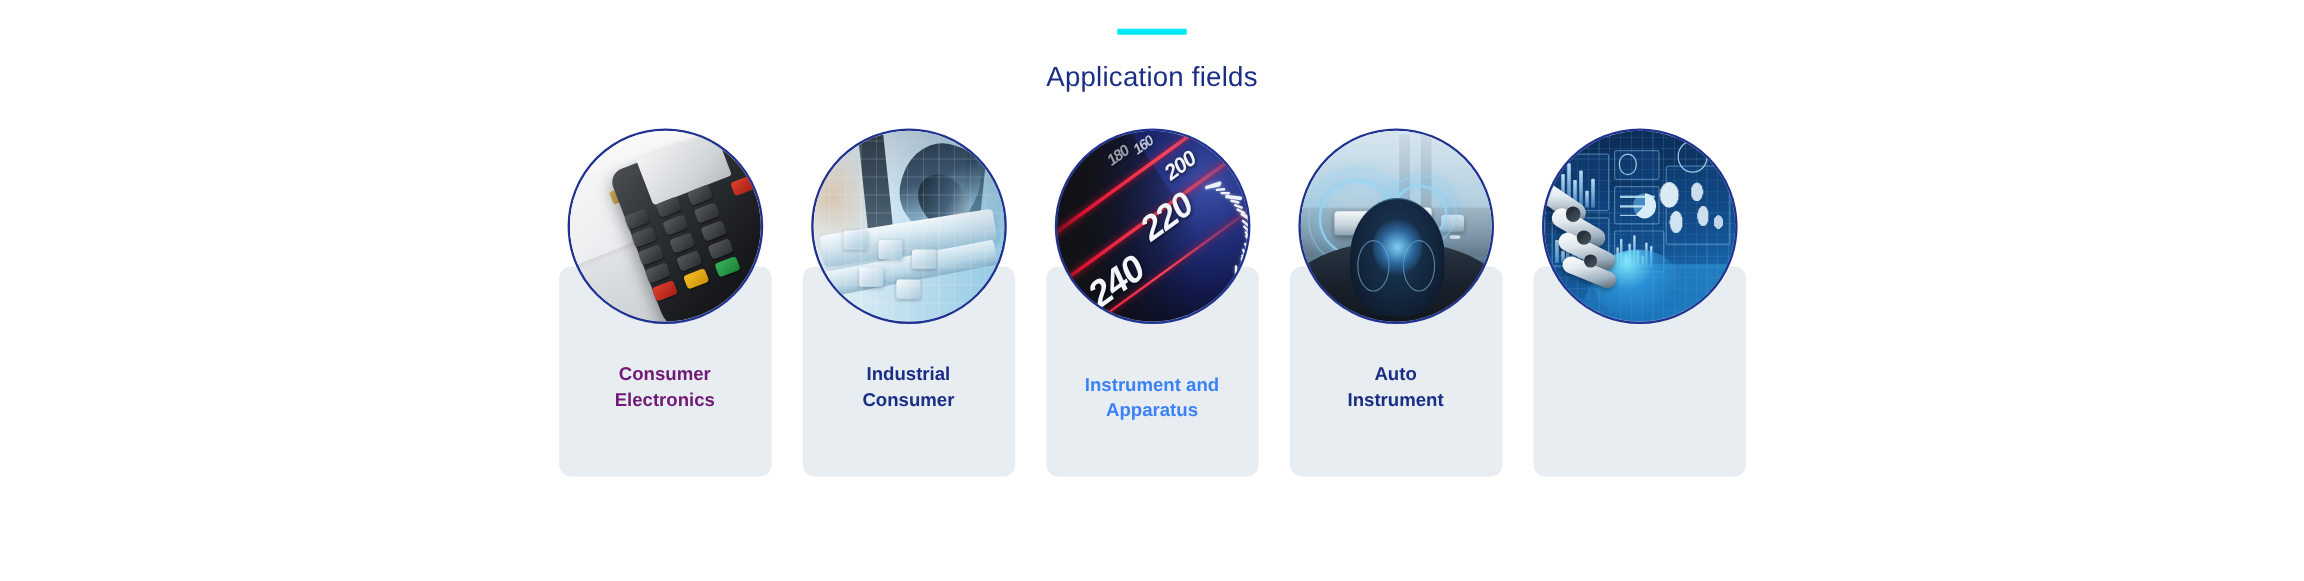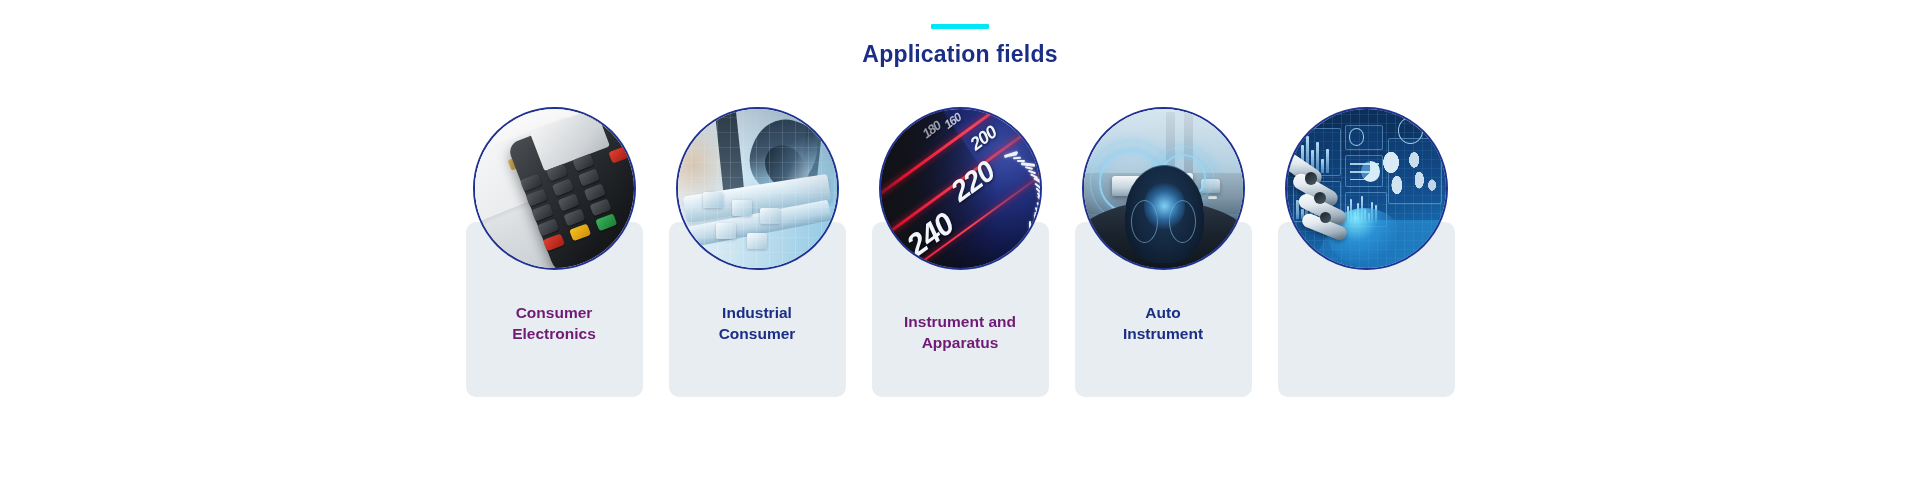--- a/index.html
+++ b/index.html
@@ -11,23 +11,23 @@
   }
   .page { position: relative; width: 1920px; height: 484px; background: #fff; }
 
   
   .header { position: absolute; top: 0; left: 0; width: 1920px; text-align: center; }
   .accent-bar {
     width: 58px; height: 5px; border-radius: 1px;
     margin: 24px auto 0 auto;
   }
   .page-title {
-    margin-top: 12px;
+    margin-top: 22px;
     font-size: 23px;
-    font-weight: bold;
+    font-weight: normal;
     letter-spacing: .2px;
   }
 
   
   .cards {
     position: absolute;
     top: 107px; left: 0; width: 1920px;
     display: flex;
     justify-content: center;
     align-items: flex-start;
@@ -442,21 +442,21 @@
               <div class="spd-tick" style="width: 14px; height: 3px; left: 59.6756px; top: 69.2776px; transform: rotate(84.4deg);"></div>
               <div class="spd-tick" style="width: 8px; height: 2px; left: 56.8336px; top: 73.5551px; transform: rotate(90.8deg);"></div>
             </div>
           <div class="spd-num n180">180</div>
           <div class="spd-num n160">160</div>
           <div class="spd-num n200">200</div>
           <div class="spd-num n220">220</div>
           <div class="spd-num n240">240</div>
         </div>
       </div>
-      <div class="card-label" style="color: #701a75; margin-top: 42px;">Instrument and
+      <div class="card-label" style="color: #3b82f6; margin-top: 42px;">Instrument and
 Apparatus</div>
     </div>
 
     <div class="card">
       <div class="card-panel" style="background: rgb(231, 237, 241);"></div>
       <div class="circle-wrap" style="border-color: rgb(31, 49, 145);">
         <div class="circle-img">
           <div class="auto-bg"></div>
           <div class="auto-sky"></div>
           <div class="auto-pylon" style="left:52%"></div>

